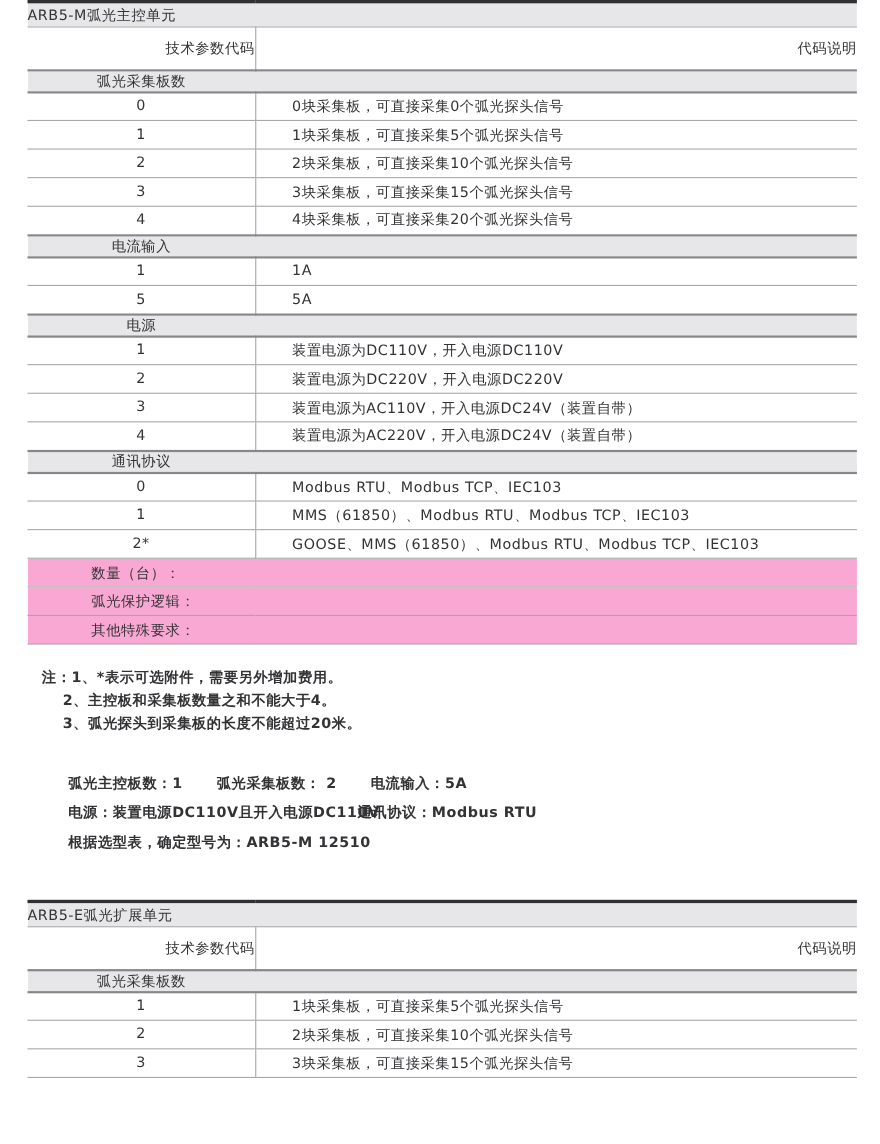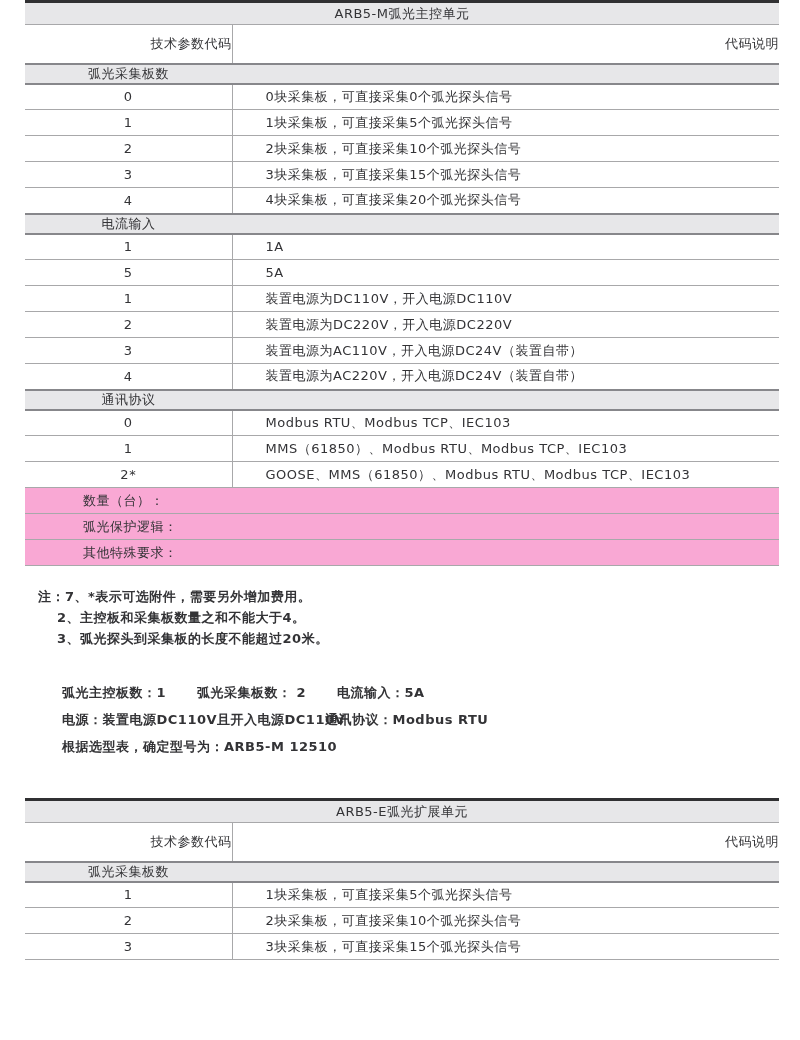--- a/index.html
+++ b/index.html
@@ -25,21 +25,20 @@
   table.spec-table td {
     padding: 0;
     border-bottom: 1px solid #a8a8aa;
     vertical-align: middle;
     white-space: nowrap;
     overflow: hidden;
   }
   tr.title-row td {
     height: 23px;
     background: #e7e7e9;
-    text-align: center;
   }
   tr.header-row td { height: 39px; text-align: right; background: #ffffff; }
   tr.header-row td.c1 { border-right: 1px solid #a8a8aa; }
   tr.section-row td {
     height: 20px;
     background: #e7e7e9;
     border-top: 2px solid #87878b;
     border-bottom: 2px solid #87878b;
   }
   .section-label { display: inline-block; width: 207px; text-align: center; }
@@ -120,20 +119,23 @@
           <td colspan="2"><span class="section-label">电流输入</span></td>
         </tr>
         <tr class="data-row">
           <td class="code-cell">1</td>
           <td class="desc-cell">1A</td>
         </tr>
         <tr class="data-row">
           <td class="code-cell">5</td>
           <td class="desc-cell">5A</td>
         </tr>
+        <tr class="section-row">
+          <td colspan="2"><span class="section-label">电源</span></td>
+        </tr>
         <tr class="data-row">
           <td class="code-cell">1</td>
           <td class="desc-cell">装置电源为DC110V，开入电源DC110V</td>
         </tr>
         <tr class="data-row">
           <td class="code-cell">2</td>
           <td class="desc-cell">装置电源为DC220V，开入电源DC220V</td>
         </tr>
         <tr class="data-row">
           <td class="code-cell">3</td>
@@ -164,21 +166,21 @@
         <tr class="fill-row">
           <td colspan="2">弧光保护逻辑：</td>
         </tr>
         <tr class="fill-row">
           <td colspan="2">其他特殊要求：</td>
         </tr>
       </tbody>
   </table>
 
   <div class="notes" id="notes-block">
-      <div class="note-line">注：7、*表示可选附件，需要另外增加费用。</div>
+      <div class="note-line">注：1、*表示可选附件，需要另外增加费用。</div>
       <div class="note-line">2、主控板和采集板数量之和不能大于4。</div>
       <div class="note-line">3、弧光探头到采集板的长度不能超过20米。</div>
     </div>
 
   <div class="example">
     <div id="example-lines">
         <div class="example-line">
           <span style="left: 0px;">弧光主控板数：1</span>
           <span style="left: 135px;">弧光采集板数： 2</span>
           <span style="left: 275px;">电流输入：5A</span>

